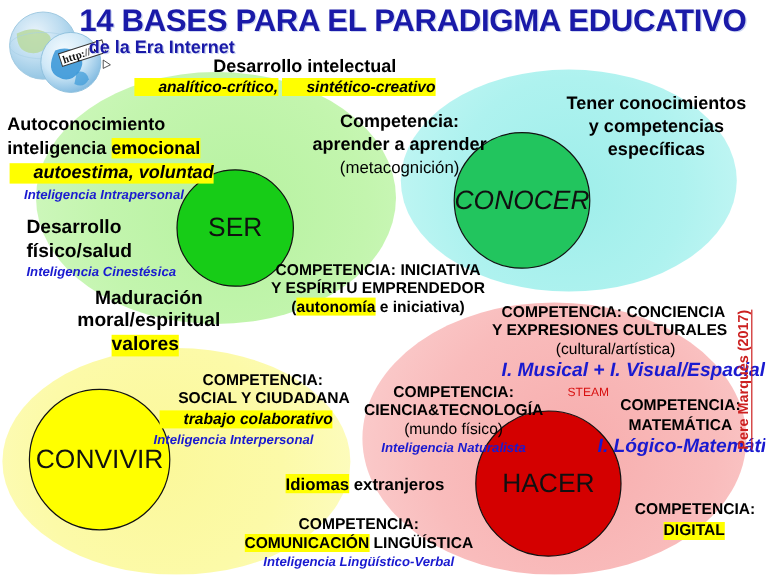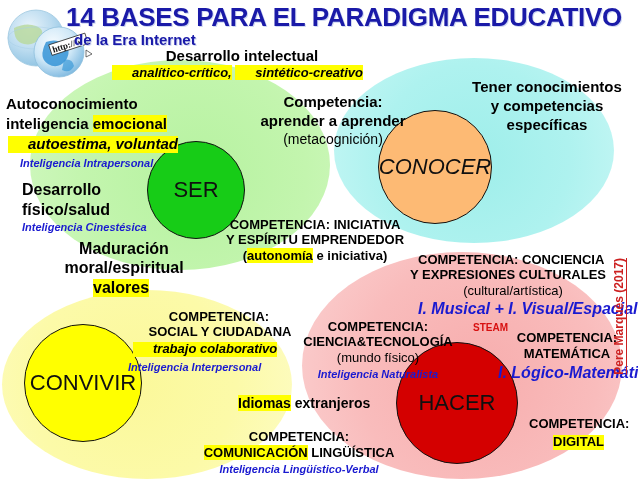--- a/index.html
+++ b/index.html
@@ -89,21 +89,21 @@
   }
   .core-ser {
     left: 147px; top: 141px;
     width: 96px; height: 96px;
     background: #17cc17;
     font-size: 22px;
   }
   .core-conocer {
     left: 378px; top: 110px;
     width: 112px; height: 112px;
-    background: #fdba74;
+    background: #22c55e;
     font-size: 22px;
     font-style: italic;
   }
   .core-convivir {
     left: 24px; top: 324px;
     width: 116px; height: 116px;
     background: #ffff00;
     font-size: 22px;
   }
   .core-hacer {
@@ -117,21 +117,21 @@
   .txt {
     position: absolute;
     color: #000000;
     line-height: 1.12;
     white-space: nowrap;
   }
   .bold   { font-weight: bold; }
   .ital   { font-style: italic; padding-left: 20px; }
   .hl     { background: #ffff00; }
   .blue   { color: #1a1ad0; font-weight: bold; font-style: italic; }
-  .red    { color: #d81010; font-weight: bold; }
+  .red    { color: #d81010; font-weight: normal; }
   .s10 { font-size: 10px; }
   .s11 { font-size: 11px; }
   .s12 { font-size: 16px; }
   .s13 { font-size: 13px; }
   .s14 { font-size: 14px; text-align: right; }
   .s15 { font-size: 15px; }
   .s16 { font-size: 16px; }
   .ctr { text-align: center; }
 
   
@@ -197,21 +197,21 @@
         <rect x="48" y="31" width="38" height="11" fill="#ffffff" stroke="#333333" stroke-width="0.8"></rect>
         <text x="50" y="40" font-family="'Liberation Serif',serif" font-size="9" font-weight="bold" fill="#111111">http://w</text>
       </g>
       <path d="M84 42 l6 4 l-6 3 z" fill="#ffffff" stroke="#333333" stroke-width="0.7"></path>
     </svg>
   </div>
 
   <div class="title-main">14 BASES PARA EL  PARADIGMA EDUCATIVO</div>
   <div class="title-sub">de la Era Internet</div>
 
-  <div class="txt bold s15 ctr" style="left:132px; top:48px; width:220px;">Desarrollo intelectual</div>
+  <div class="txt bold s15 ctr" style="left:144px; top:48px; width:220px;">Desarrollo intelectual</div>
   <div class="txt s13 ctr" style="left:112px; top:66px; width:250px;">
     <span class="hl bold ital">analítico-crítico,</span><span> </span><span class="hl bold ital">sintético-creativo</span>
   </div>
 
   <div class="txt bold s15" style="left:6px; top:96px;">Autoconocimiento</div>
   <div class="txt bold s15" style="left:6px; top:116px;">
     <span>inteligencia</span><span> </span><span class="hl">emocional</span>
   </div>
   <div class="txt bold ital s15 hl" style="left:8px; top:136px;">autoestima, voluntad</div>
   <div class="txt blue s11" style="left:20px; top:157px;">Inteligencia Intrapersonal</div>

